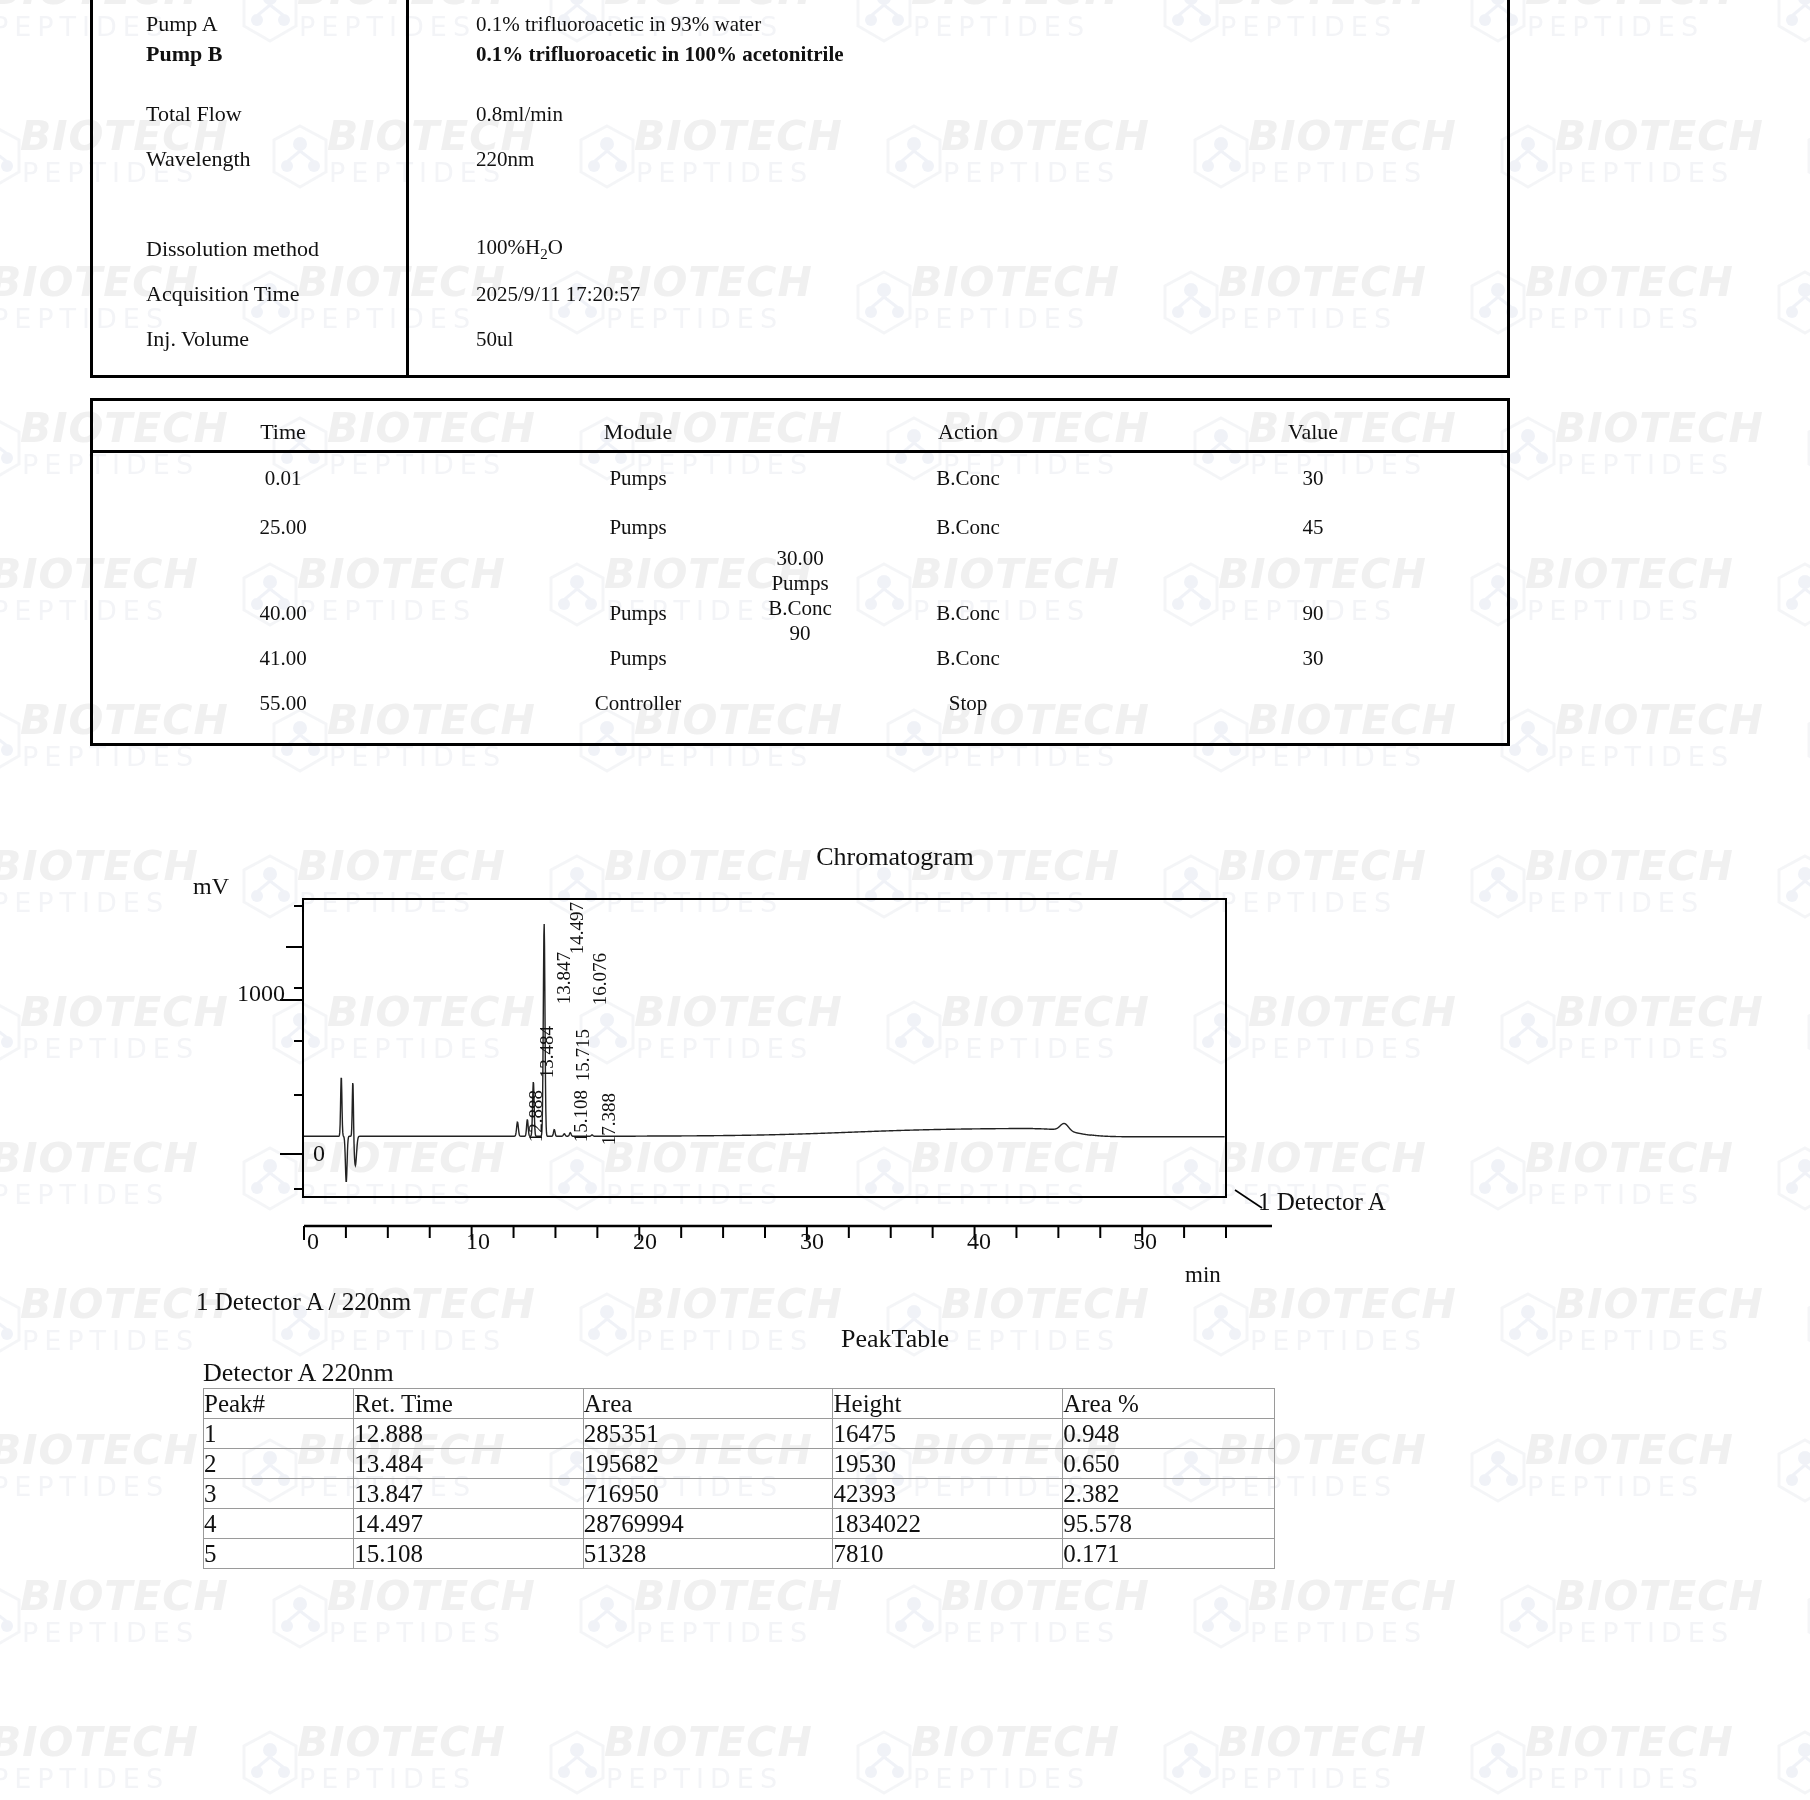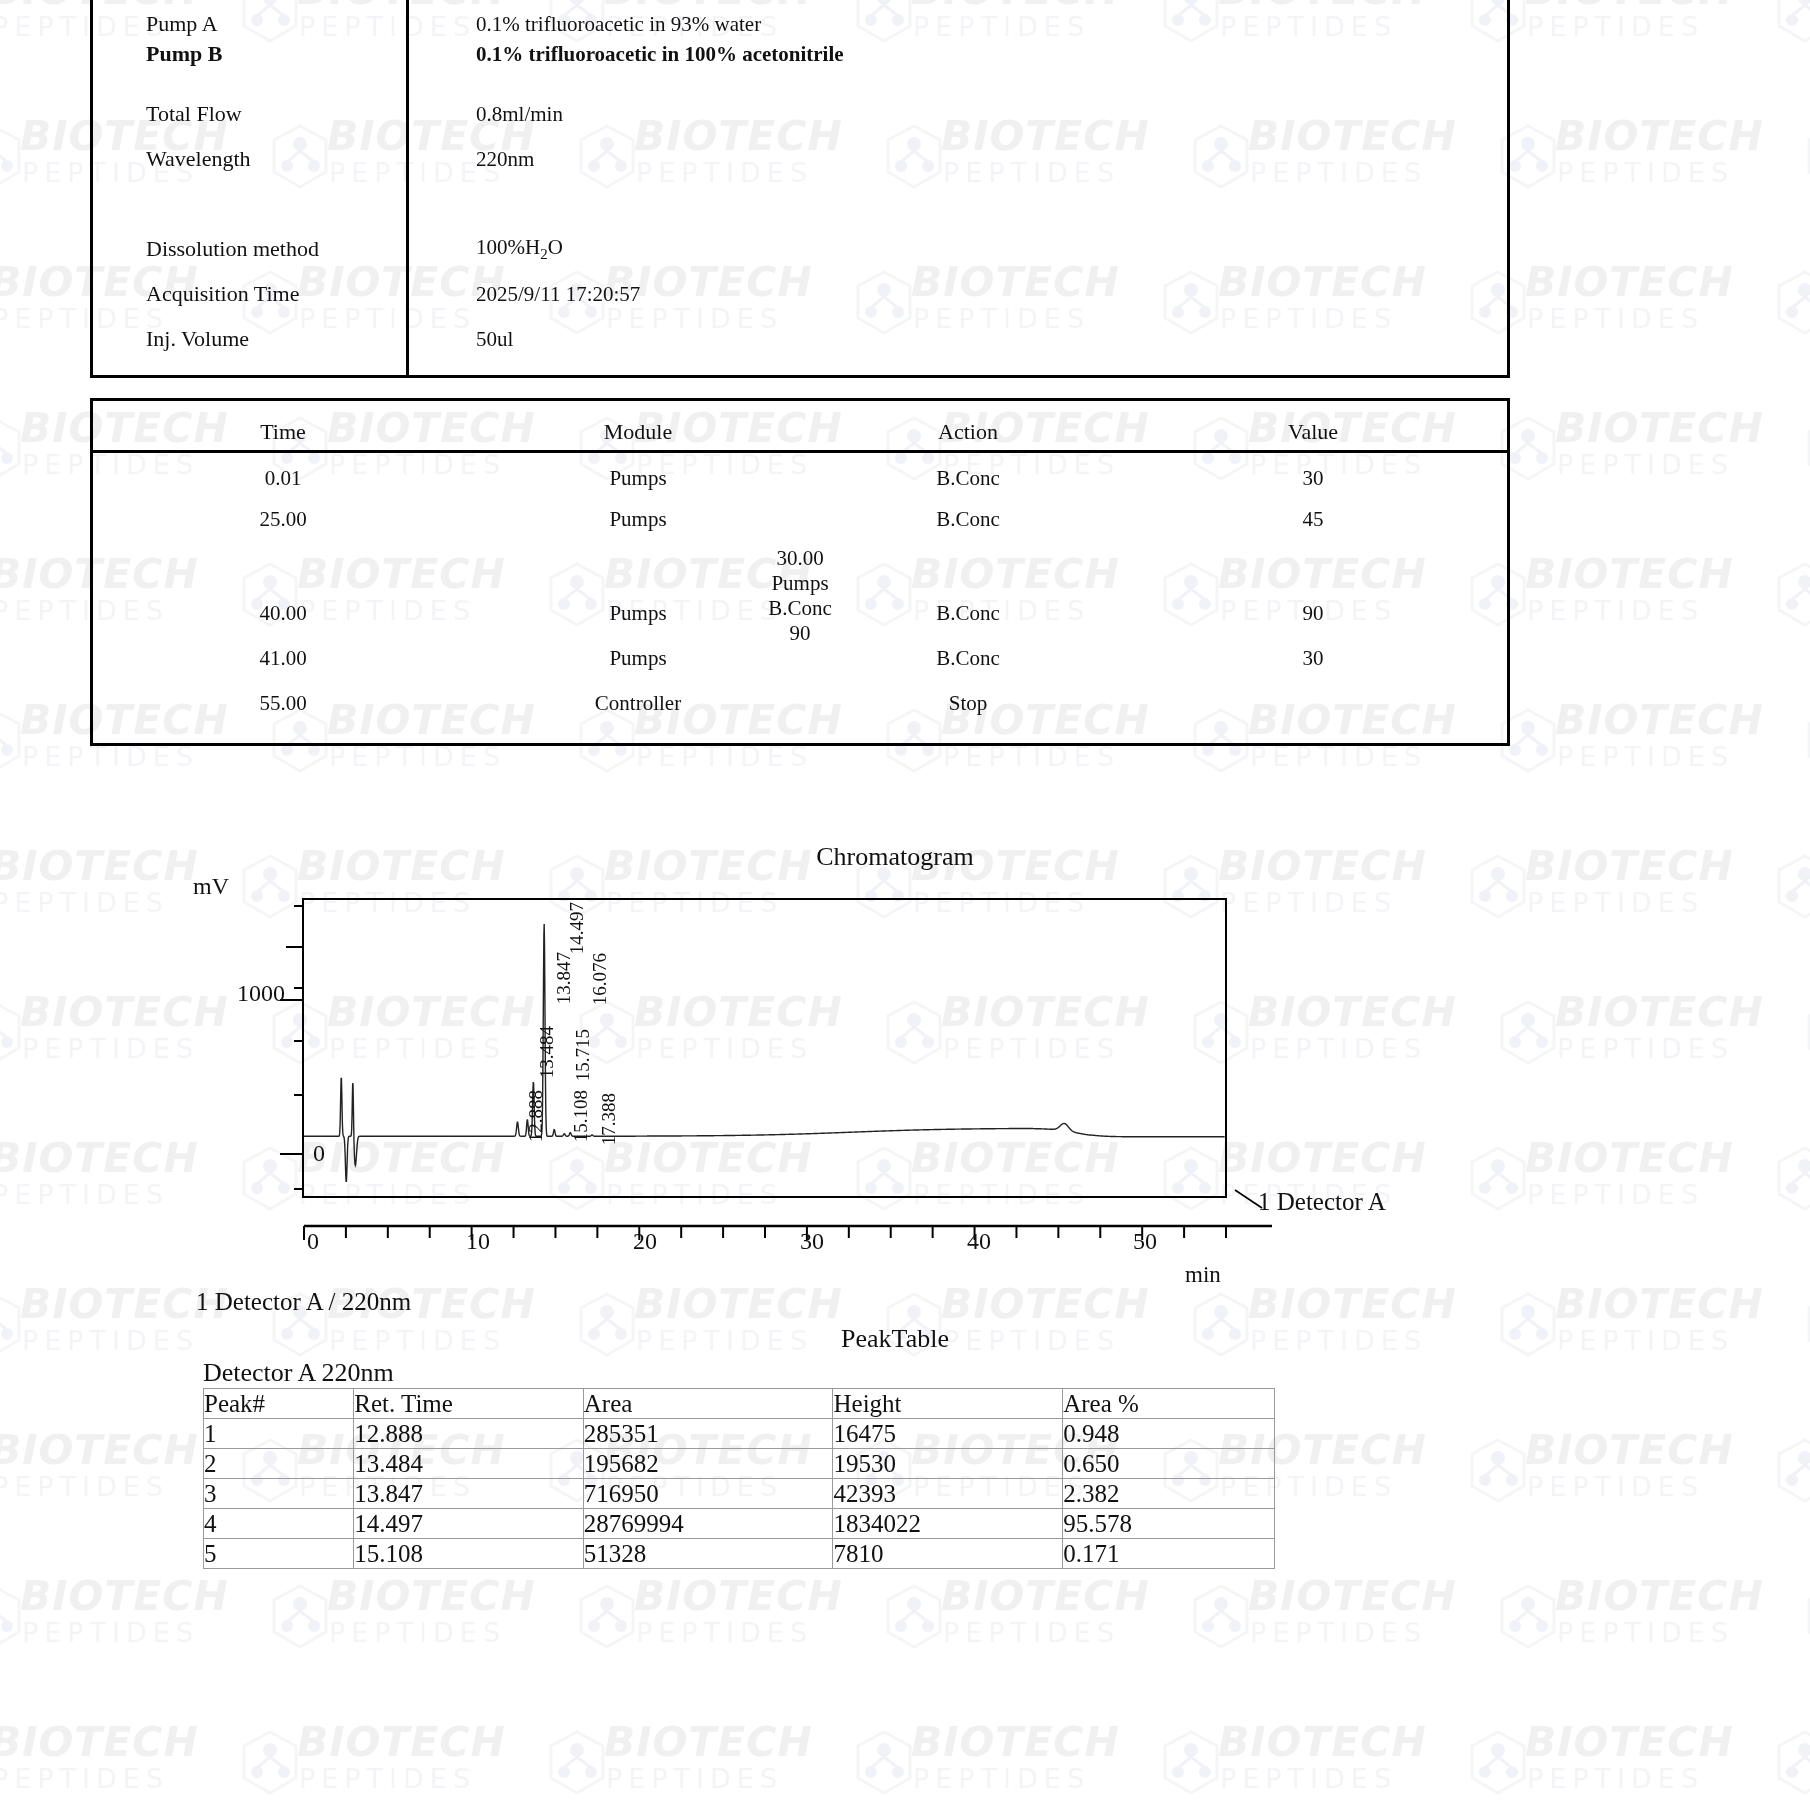--- a/index.html
+++ b/index.html
@@ -998,21 +998,21 @@
       <div class="c-value">Value</div>
     </div>
   </div>
 
   <div class="grad-row" style="top:55px;">
     <div class="c-time">0.01</div>
     <div class="c-module">Pumps</div>
     <div class="c-action">B.Conc</div>
     <div class="c-value">30</div>
   </div>
-  <div class="grad-row" style="top:96px;">
+  <div class="grad-row" style="top:104px;">
     <div class="c-time">25.00</div>
     <div class="c-module">Pumps</div>
     <div class="c-action">B.Conc</div>
     <div class="c-value">45</div>
   </div>
   <div class="grad-row" style="top:145px;flex-direction:column;">
     <div class="c-time">30.00</div>
     <div class="c-module">Pumps</div>
     <div class="c-action">B.Conc</div>
     <div class="c-value">90</div>

